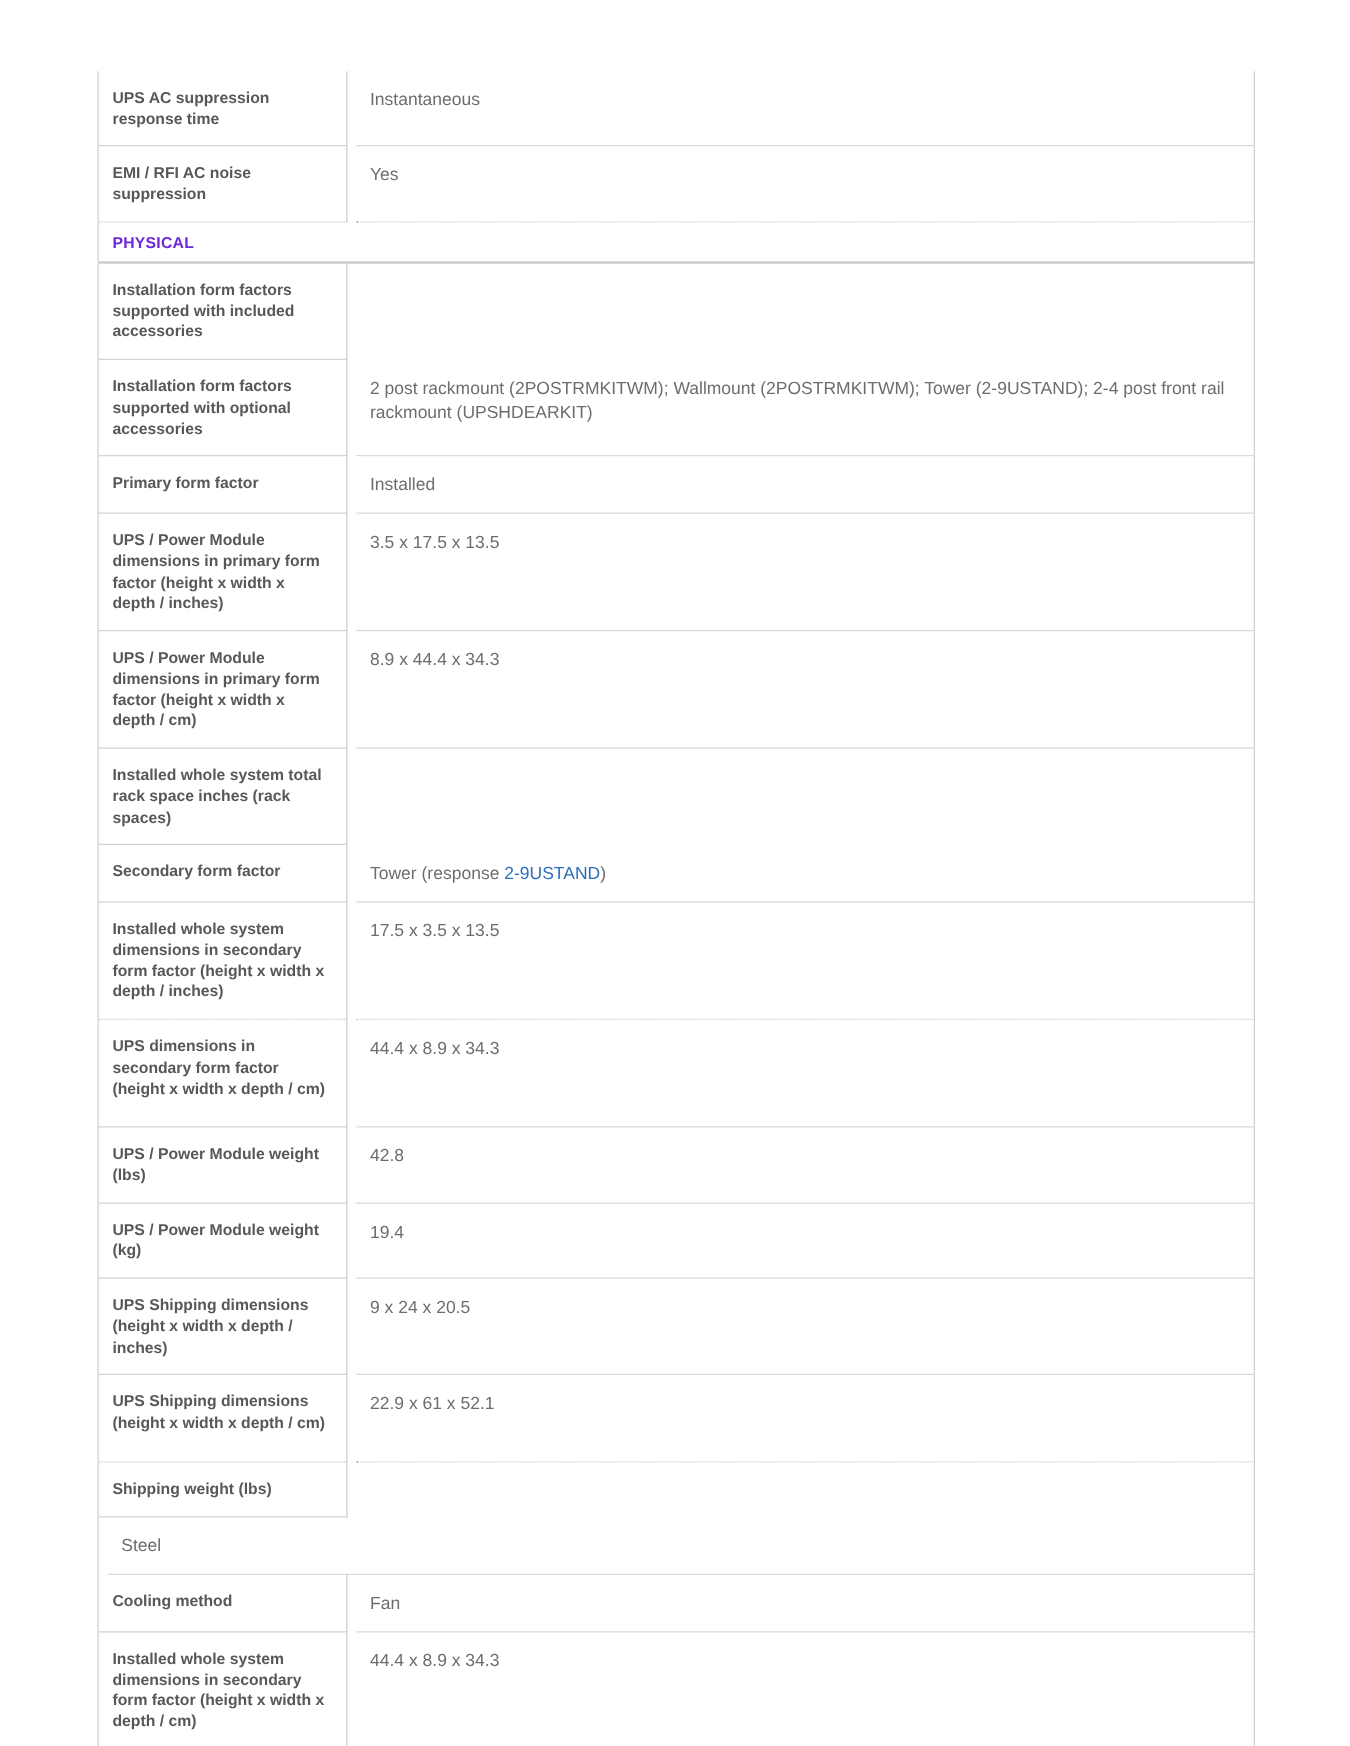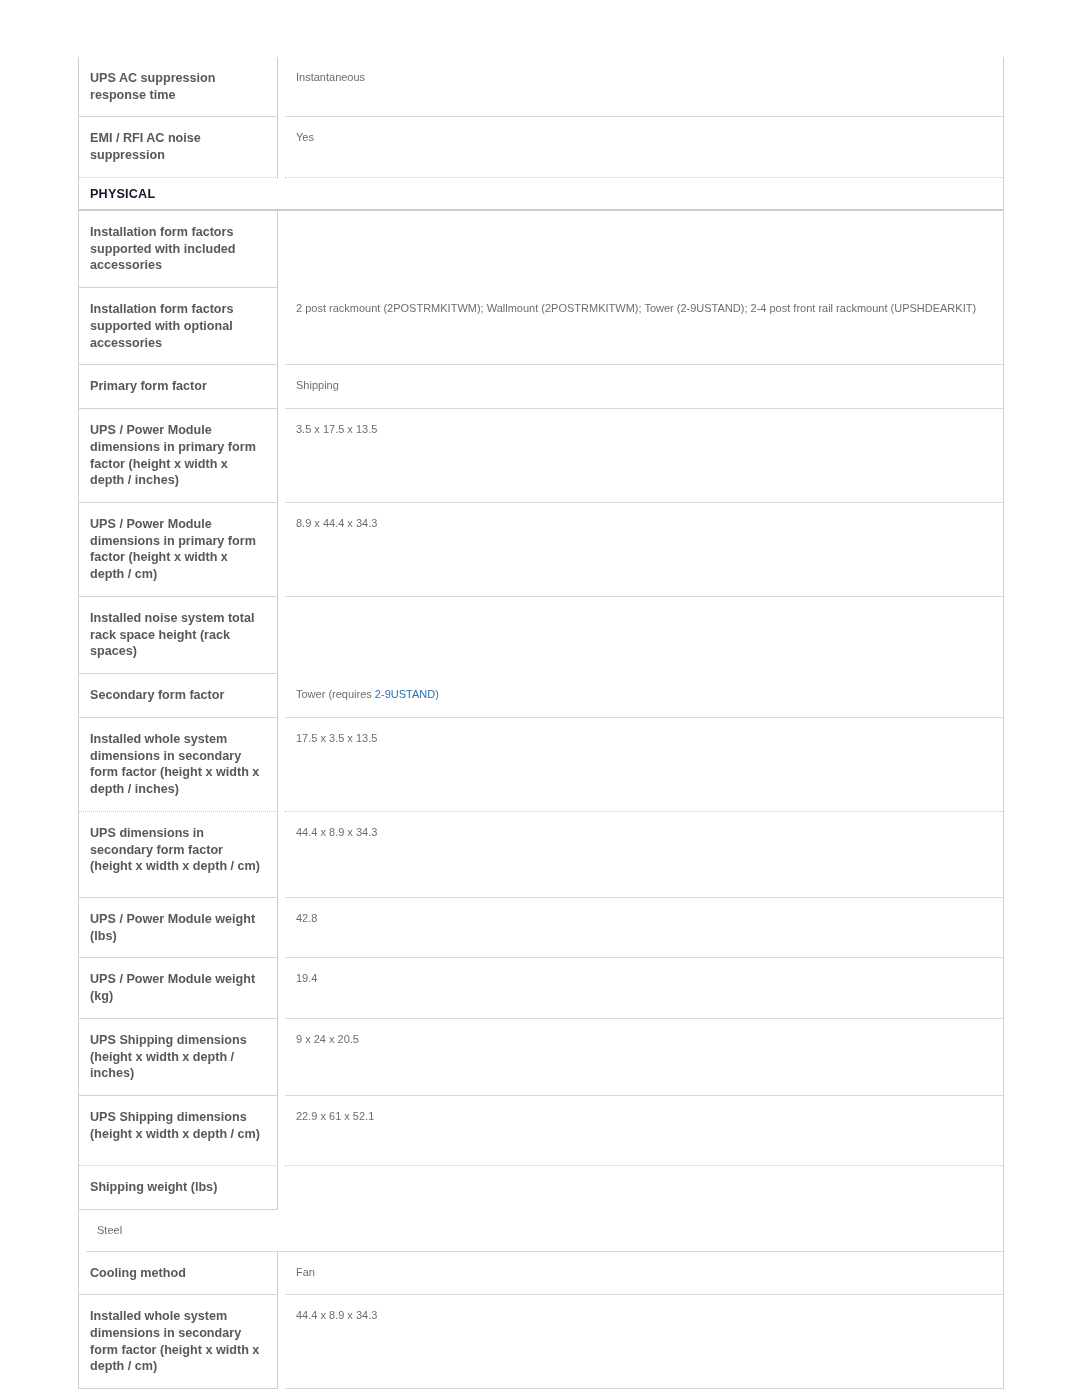--- a/index.html
+++ b/index.html
@@ -53,38 +53,38 @@
     color: #58585a;
   }
 
   
   .spec-value {
     flex: 1 1 auto;
     box-sizing: border-box;
     padding: 13px 10px 13px 11px;
     margin-left: 7px;
     border-bottom: 1px solid #d9d9d9;
-    font-size: 11px;
+    font-size: 14px;
     line-height: 1.35;
     color: #6d6d6f;
   }
 
   
   .spec-row.dotted .spec-label { border-bottom: 1px dotted #c8c8c8; }
   .spec-row.dotted .spec-value { border-bottom: 1px dotted #cdcdcd; }
 
   
   .spec-section {
     box-sizing: border-box;
     padding: 9px 11px 8px 11px;
     border-bottom: 2px solid #cdcdcd;
     font-size: 12.6px;
     font-weight: bold;
     letter-spacing: 0.2px;
-    color: #0f172a;
+    color: #6d28d9;
   }
 
   .spec-link {
     color: #2a6ebb;
     text-decoration: none;
   }
 
   .val-text { white-space: normal; }
 </style>
 </head>
@@ -103,36 +103,36 @@
       <div class="spec-section">PHYSICAL</div>
       <div class="spec-row">
         <div class="spec-label" style="min-height: 70px;">Installation form factors supported with included accessories</div>
       </div>
       <div class="spec-row">
         <div class="spec-label" style="min-height: 70px;">Installation form factors supported with optional accessories</div>
         <div class="spec-value" style="min-height: 70px;">2 post rackmount (2POSTRMKITWM); Wallmount (2POSTRMKITWM); Tower (2-9USTAND); 2-4 post front rail rackmount (UPSHDEARKIT)</div>
       </div>
       <div class="spec-row">
         <div class="spec-label" style="min-height: 29px;">Primary form factor</div>
-        <div class="spec-value" style="min-height: 29px;">Shipping</div>
+        <div class="spec-value" style="min-height: 29px;">Installed</div>
       </div>
       <div class="spec-row">
         <div class="spec-label" style="min-height: 86px;">UPS / Power Module dimensions in primary form factor (height x width x depth / inches)</div>
         <div class="spec-value" style="min-height: 86px;">3.5 x 17.5 x 13.5</div>
       </div>
       <div class="spec-row">
         <div class="spec-label" style="min-height: 86px;">UPS / Power Module dimensions in primary form factor (height x width x depth / cm)</div>
         <div class="spec-value" style="min-height: 86px;">8.9 x 44.4 x 34.3</div>
       </div>
       <div class="spec-row">
-        <div class="spec-label" style="min-height: 70px;">Installed noise system total rack space height (rack spaces)</div>
+        <div class="spec-label" style="min-height: 70px;">Installed whole system total rack space inches (rack spaces)</div>
       </div>
       <div class="spec-row">
         <div class="spec-label" style="min-height: 29px;">Secondary form factor</div>
-        <div class="spec-value" style="min-height: 29px;"><span class="val-text">Tower (requires </span><a class="spec-link" href="#">2-9USTAND</a><span class="val-text">)</span></div>
+        <div class="spec-value" style="min-height: 29px;"><span class="val-text">Tower (response </span><a class="spec-link" href="#">2-9USTAND</a><span class="val-text">)</span></div>
       </div>
       <div class="spec-row dotted">
         <div class="spec-label" style="min-height: 86px;">Installed whole system dimensions in secondary form factor (height x width x depth / inches)</div>
         <div class="spec-value" style="min-height: 86px;">17.5 x 3.5 x 13.5</div>
       </div>
       <div class="spec-row">
         <div class="spec-label" style="min-height: 86px;">UPS dimensions in secondary form factor (height x width x depth / cm)</div>
         <div class="spec-value" style="min-height: 86px;">44.4 x 8.9 x 34.3</div>
       </div>
       <div class="spec-row">

